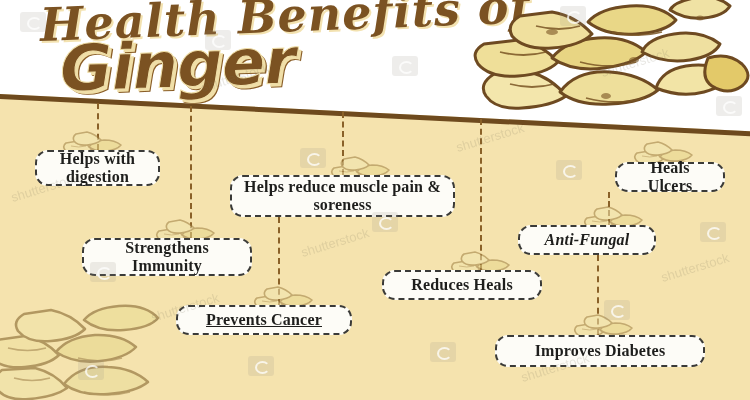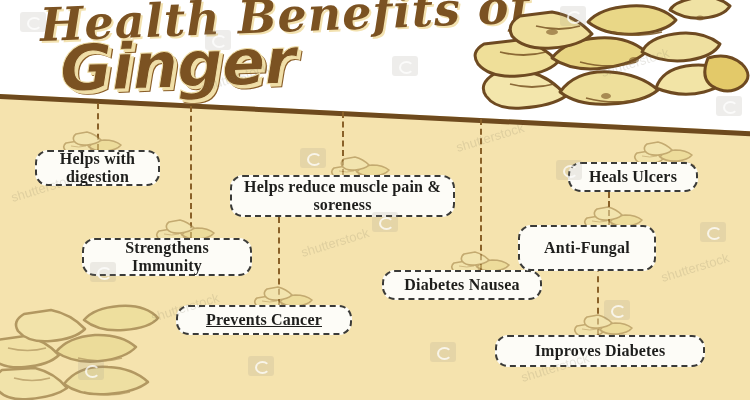--- a/index.html
+++ b/index.html
@@ -289,26 +289,26 @@
       <div class="box" style="left: 82px; top: 238px; width: 170px; height: 38px;">
         <span>Strengthens Immunity</span>
       </div>
       <div class="box" style="left: 176px; top: 305px; width: 176px; height: 30px; text-decoration: underline;">
         <span>Prevents Cancer</span>
       </div>
       <div class="box" style="left: 230px; top: 175px; width: 225px; height: 42px; text-align: center;">
         <span>Helps reduce muscle pain &amp; soreness</span>
       </div>
       <div class="box" style="left: 382px; top: 270px; width: 160px; height: 30px;">
-        <span>Diabetes Nausea</span>
-      </div>
-      <div class="box" style="left: 568px; top: 162px; width: 130px; height: 30px;">
+        <span>Reduces Heals</span>
+      </div>
+      <div class="box" style="left: 615px; top: 162px; width: 110px; height: 30px;">
         <span>Heals Ulcers</span>
       </div>
-      <div class="box" style="left: 518px; top: 225px; width: 138px; height: 46px;">
+      <div class="box" style="left: 518px; top: 225px; width: 138px; height: 30px; font-style: italic;">
         <span>Anti-Fungal</span>
       </div>
       <div class="box" style="left: 495px; top: 335px; width: 210px; height: 32px;">
         <span>Improves Diabetes</span>
       </div>
     </div>
 
   <div class="wm" id="wm-layer">
       <div class="wm-txt" style="left: 10px; top: 180px;">shutterstock</div>
       <div class="wm-txt" style="left: 150px; top: 300px;">shutterstock</div>

